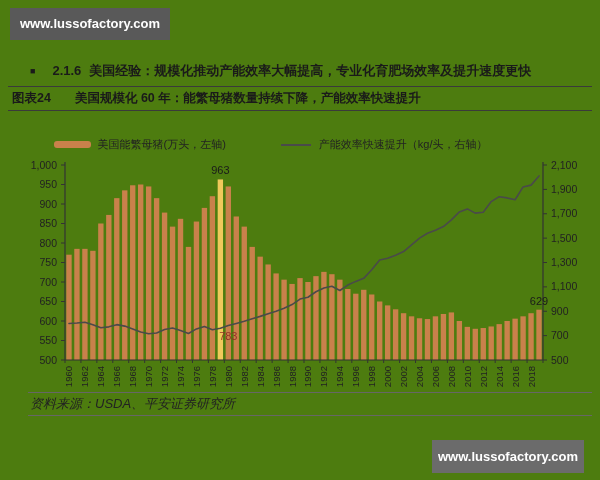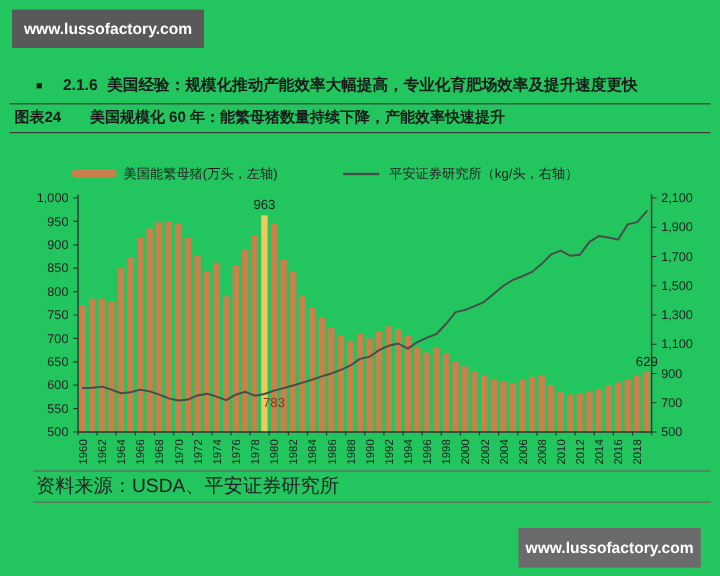--- a/index.html
+++ b/index.html
@@ -1,37 +1,37 @@
 <!DOCTYPE html>
 <html><head>
 <meta charset="utf-8">
 <style>
   html,body{margin:0;padding:0;background:#fff;}
-  .page{position:relative;width:600px;height:480px;background:#22c55e;overflow:hidden;
+  .page{position:relative;width:600px;height:480px;background:#4d7c0f;overflow:hidden;
         font-family:"Liberation Sans","DejaVu Sans",sans-serif;color:#1a1a1a;}
   .badge{position:absolute;background:#595959;color:#ffffff;font-weight:bold;
          font-size:13px;text-align:center;}
   .badge-top{left:10px;top:8px;width:160px;height:32px;line-height:32px;}
   .badge-bottom{left:432px;top:440px;width:152px;height:33px;line-height:33px;background:#6b6b6b;}
   .heading{position:absolute;left:30px;top:62px;right:10px;display:flex;align-items:baseline;
            font-weight:bold;font-size:13px;white-space:nowrap;}
   .heading .bullet{font-size:9px;margin-right:17px;position:relative;top:-1px;}
   .heading .hnum{margin-right:8px;}
   .figure-title{position:absolute;left:8px;right:8px;top:86px;
                 border-top:1.5px solid #3a3a3a;border-bottom:1.5px solid #3a3a3a;
                 padding:3px 0 3px 4px;display:flex;font-weight:bold;font-size:12.5px;white-space:nowrap;}
   .figure-title .flabel{margin-right:24px;}
   .legend{position:absolute;top:137px;left:0;width:100%;display:flex;justify-content:center;
           gap:55px;font-size:11px;color:#222;padding-right:58px;box-sizing:border-box;}
   .legend-item{display:flex;align-items:center;white-space:nowrap;}
   .swatch-bar{display:inline-block;width:37px;height:7px;border-radius:3px;background:#C9814B;margin-right:6px;}
   .swatch-line{display:inline-block;width:30px;height:2px;background:#4A4A4A;margin-right:8px;}
   #chart-svg{position:absolute;left:0;top:150px;}
   .source{position:absolute;left:28px;right:8px;top:392px;border-top:1px solid #666;border-bottom:1px solid #666;
-          font-size:16px;padding:2px 0 2px 2px;color:#222;white-space:nowrap;}
+          font-style:italic;font-size:13px;padding:2px 0 2px 2px;color:#222;white-space:nowrap;}
 </style>
 </head>
 <body>
 
 <div class="page">
 
   <div class="badge badge-top">
     <span>www.lussofactory.com</span>
   </div>
 
@@ -46,21 +46,21 @@
     <span>美国规模化 60 年：能繁母猪数量持续下降，产能效率快速提升</span>
   </div>
 
   <div class="legend">
     <div class="legend-item">
       <span class="swatch-bar"></span>
       <span>美国能繁母猪(万头，左轴)</span>
     </div>
     <div class="legend-item">
       <span class="swatch-line"></span>
-      <span>平安证券研究所（kg/头，右轴）</span>
+      <span>产能效率快速提升（kg/头，右轴）</span>
     </div>
   </div>
 
   <svg id="chart-svg" width="600" height="243">
       <rect x="66.30" y="104.70" width="5.37" height="105.30" fill="#C9814B"></rect>
       <rect x="74.27" y="98.85" width="5.37" height="111.15" fill="#C9814B"></rect>
       <rect x="82.23" y="98.85" width="5.37" height="111.15" fill="#C9814B"></rect>
       <rect x="90.20" y="100.80" width="5.37" height="109.20" fill="#C9814B"></rect>
       <rect x="98.17" y="73.50" width="5.37" height="136.50" fill="#C9814B"></rect>
       <rect x="106.13" y="64.92" width="5.37" height="145.08" fill="#C9814B"></rect>

